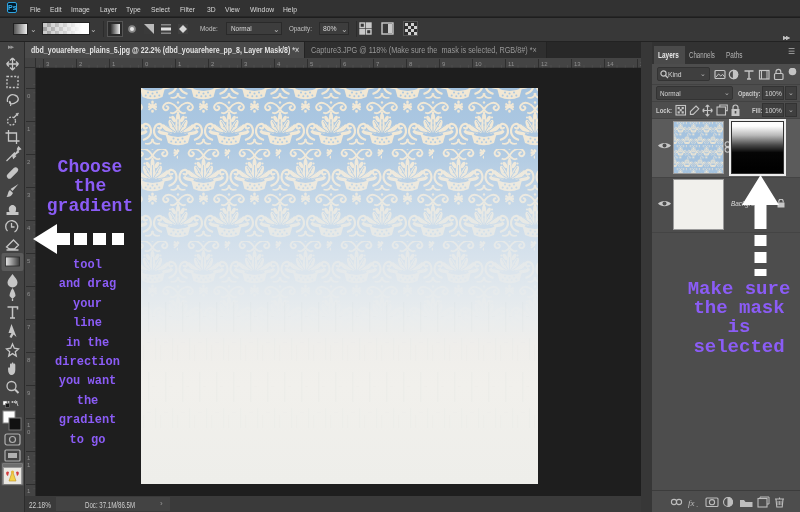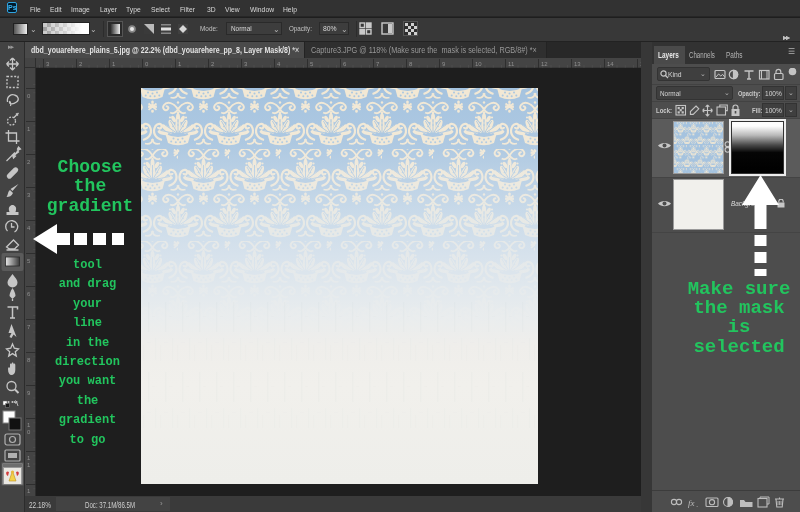--- a/index.html
+++ b/index.html
@@ -1,20 +1,20 @@
 <!DOCTYPE html>
 <html><head>
 <meta charset="utf-8">
 <style>
   * { margin:0; padding:0; box-sizing:border-box; }
   html,body { width:800px; height:512px; overflow:hidden; background:#1e1e1e;
     font-family:"Liberation Sans", sans-serif; }
   .abs { position:absolute; }
   #stage { position:relative; width:800px; height:512px; }
-  .mono { font-family:"Liberation Mono", monospace; font-weight:bold; color:#22c55e; }
+  .mono { font-family:"Liberation Mono", monospace; font-weight:bold; color:#8b5cf6; }
   .mi { top:5px; transform:scaleX(0.9); transform-origin:0 0; }
 </style>
 </head>
 <body>
 <div id="stage">
 
   <div class="abs" style="left:0;top:0;width:800px;height:17px;background:#323232;border-bottom:1px solid #262626;"></div>
   <div class="abs" style="left:7px;top:2px;width:10px;height:11px;background:#001a2c;border:1px solid #2ea3e0;border-radius:2px;color:#3cb4f0;font-size:7px;font-weight:bold;text-align:center;line-height:10px;">Ps</div>
   <div id="menuitems" style="font-size:7.5px;color:#d8d8d8;">
     <div class="abs mi" style="left:30px;">File</div>

